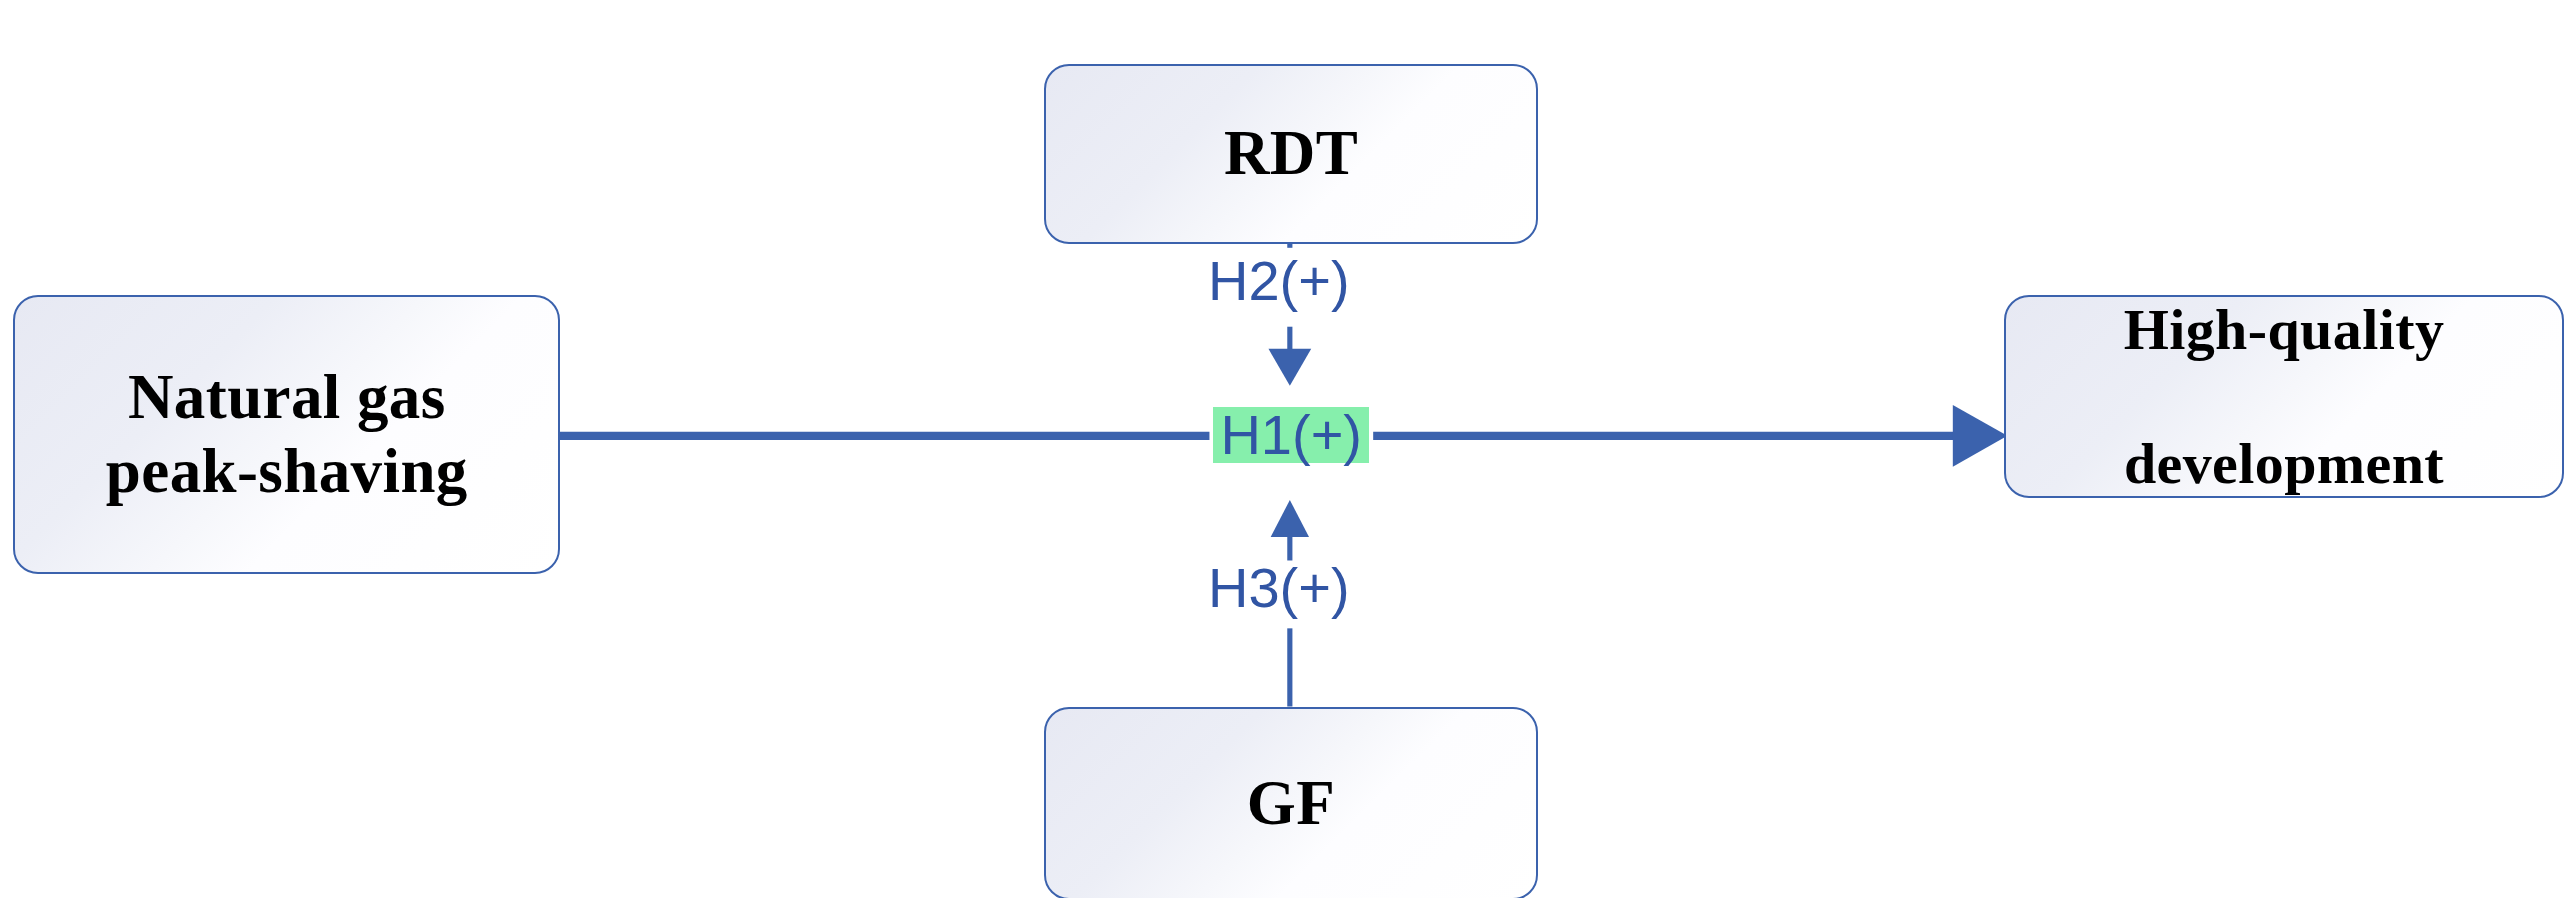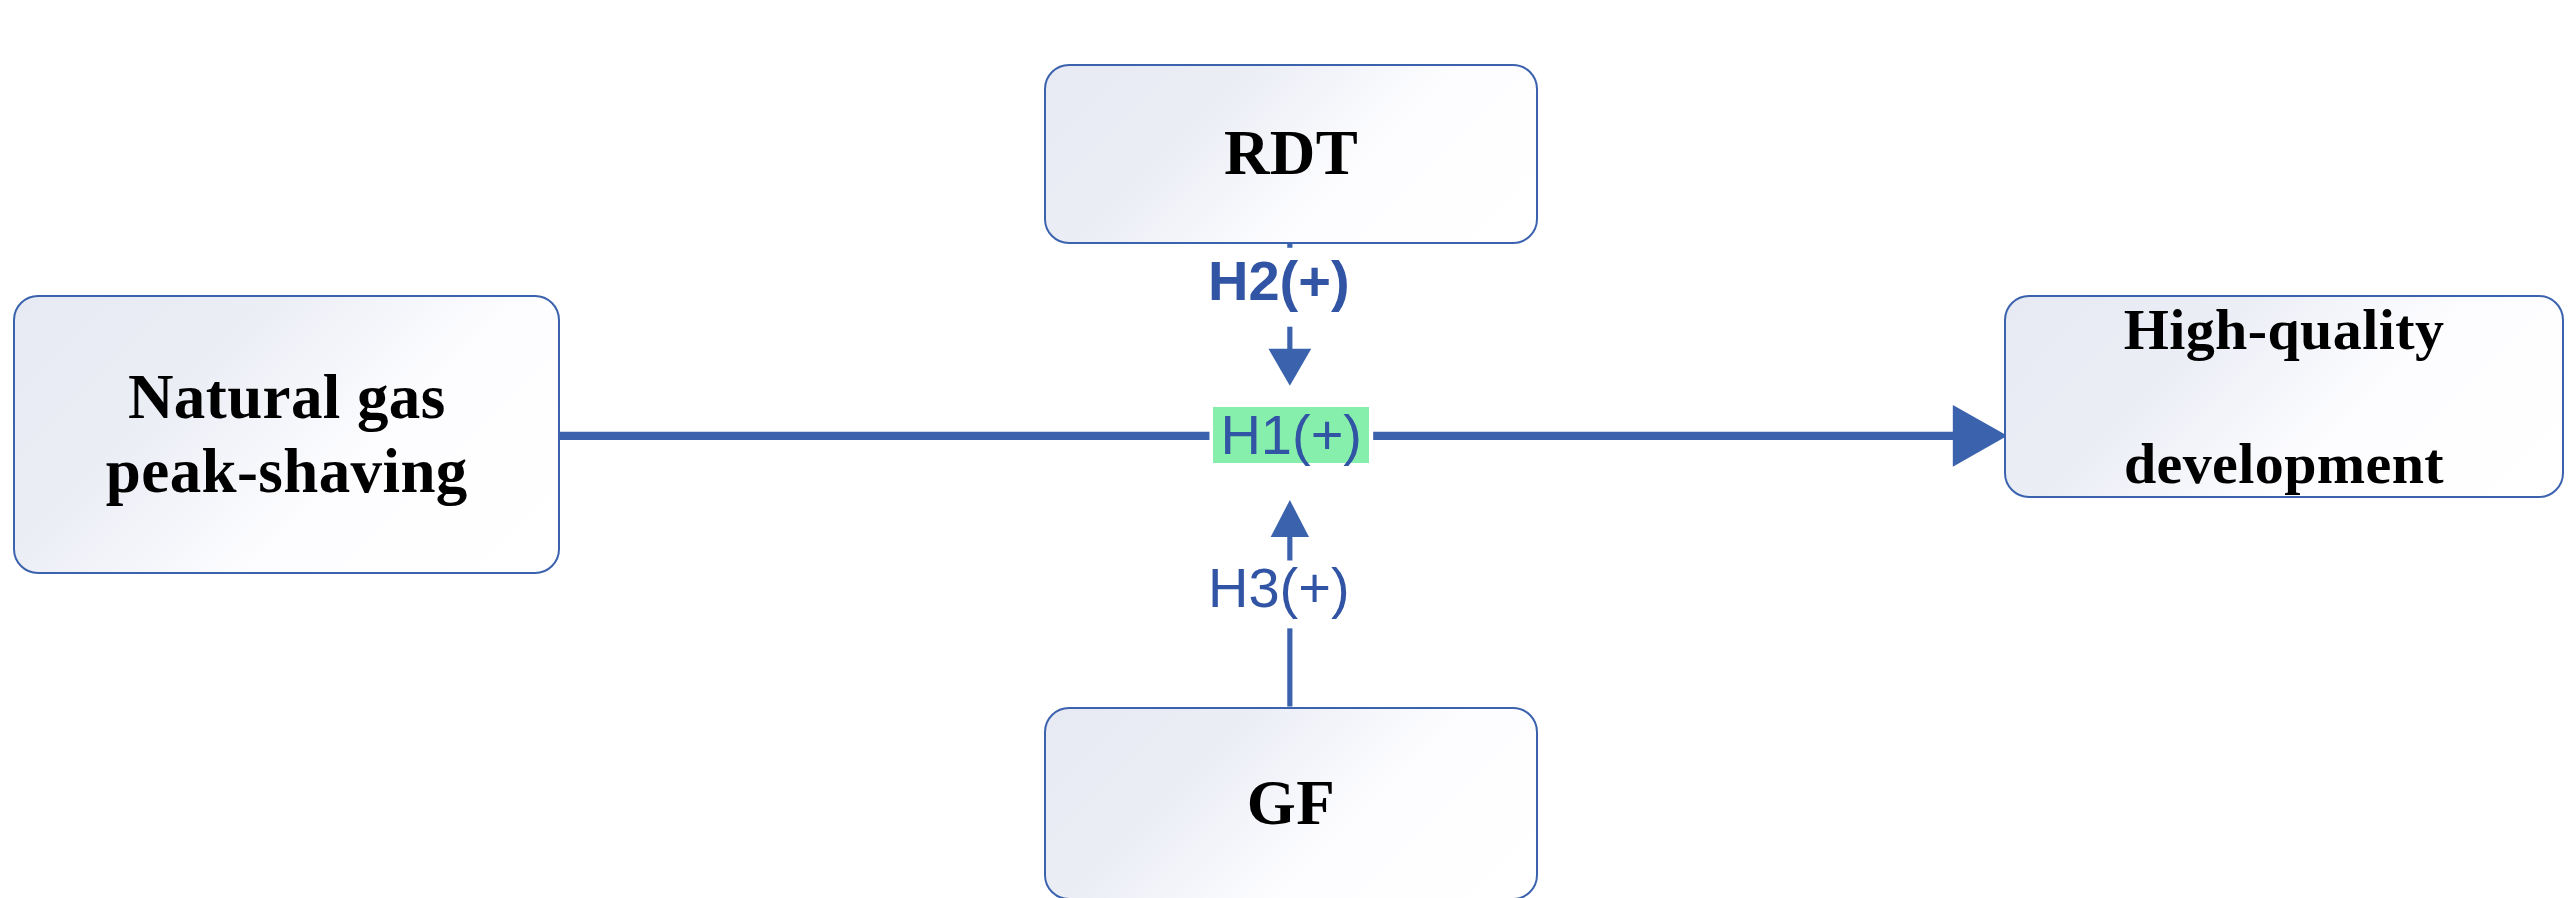--- a/index.html
+++ b/index.html
@@ -91,21 +91,20 @@
   }
   #label-h1 {
     left: 1213px;
     top: 407px;
     background: #86efac;
     padding: 0 7.4px;
   }
   #label-h2 {
     left: 1208px;
     top: 253px;
-    font-weight: bold;
   }
   #label-h3 {
     left: 1208px;
     top: 560px;
     text-align: right;
   }
 </style>
 </head>
 <body>
 

